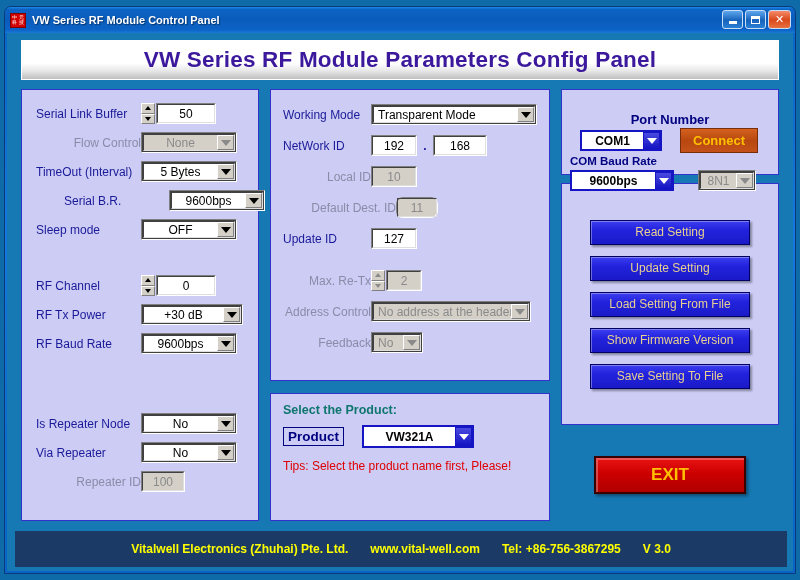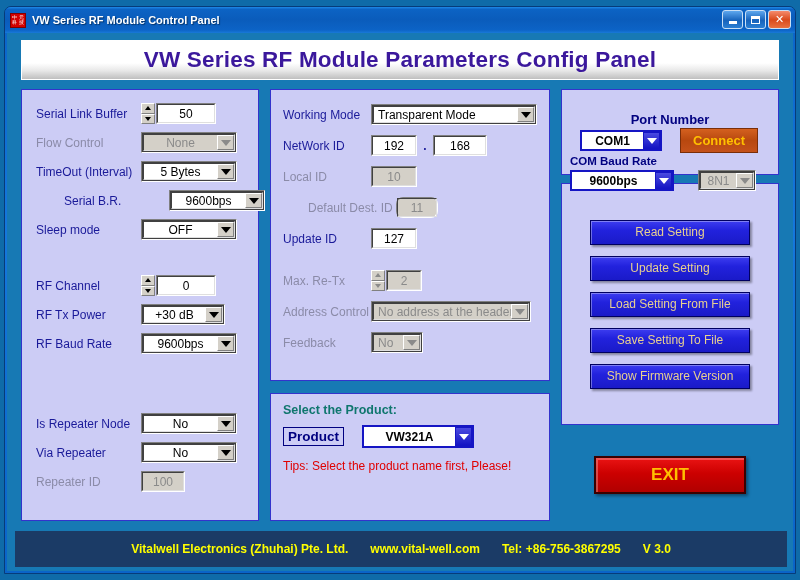--- a/index.html
+++ b/index.html
@@ -130,21 +130,21 @@
                align-items:center; justify-content:center; gap: 11px; }
   .right-bot { height: 84px; margin-top: 8px; background:transparent;
                display:flex; align-items:center; justify-content:center; }
 
   
   .lbl {
     color: #1a1a99;
     font-size: 12px;
     white-space: nowrap;
   }
-  .lbl.dis { color: #8b8ba8; }
+  .lbl.dis { color: #8b8ba8; text-align: right; }
 
   
   .row {
     position: absolute;
     display: flex;
     align-items: center;
   }
 
   
   .combo {
@@ -410,21 +410,21 @@
             <div class="btns">
                 <div class="up"></div>
                 <div class="dn"></div>
               </div>
             <div class="field" style="width:60px;">0</div>
           </div>
         </div>
 
         <div class="row" style="left:14px; top:214px;">
           <div class="lbl" style="width:105px;">RF Tx Power</div>
-          <div class="combo" style="width:84px;">
+          <div class="combo" style="width:102px;">
             <div class="combo-inner">
               <div class="val">+30 dB</div>
               <div class="arrow"></div>
             </div>
           </div>
         </div>
 
         <div class="row" style="left:14px; top:243px;">
           <div class="lbl" style="width:105px;">RF Baud Rate</div>
           <div class="combo" style="width:96px;">
@@ -572,22 +572,22 @@
                 <div class="arrow"></div>
               </div>
             </div>
           </div>
         </div>
 
         <div class="right-mid">
           <div class="abtn">Read  Setting</div>
           <div class="abtn">Update  Setting</div>
           <div class="abtn">Load Setting  From File</div>
+          <div class="abtn">Show Firmware Version</div>
           <div class="abtn">Save Setting  To File</div>
-          <div class="abtn">Show Firmware Version</div>
         </div>
 
         <div class="right-bot">
           <div class="btn-exit">EXIT</div>
         </div>
 
       </div>
     </div>
 
     <div class="footer">

